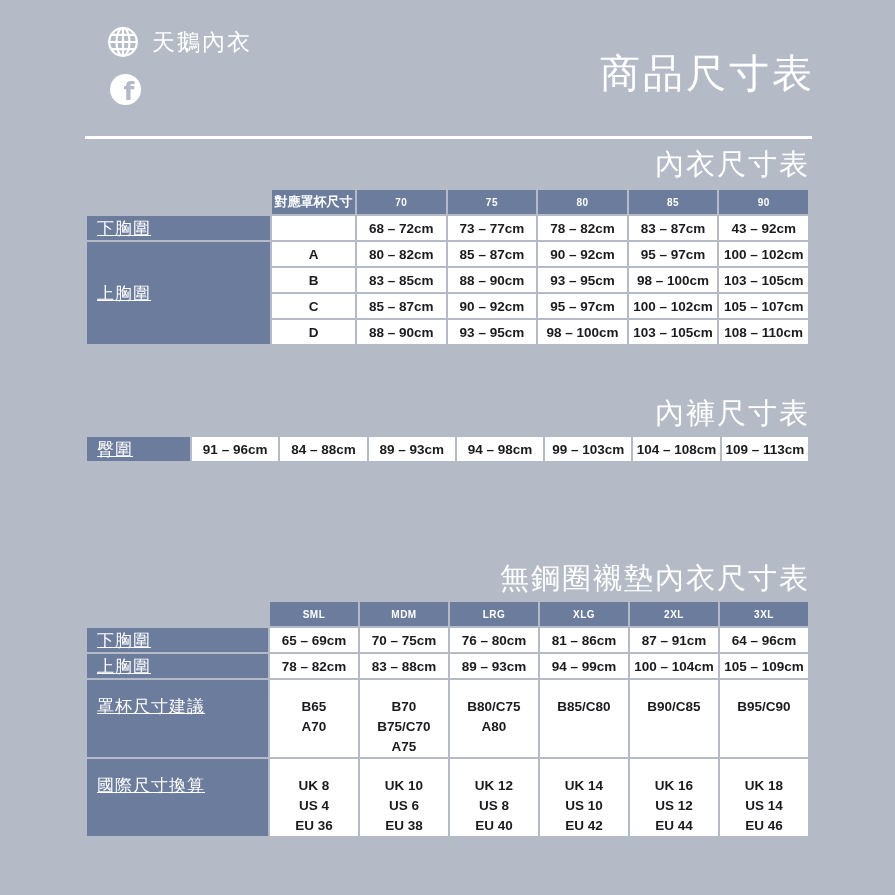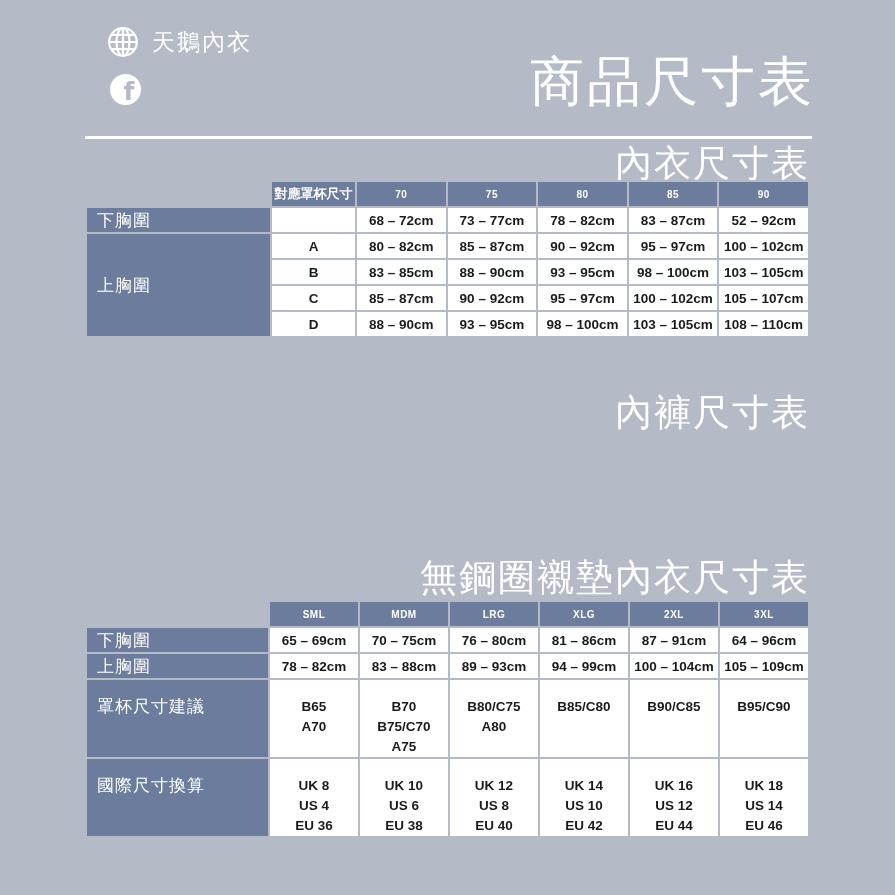--- a/index.html
+++ b/index.html
@@ -25,48 +25,48 @@
   .fb-circle{
     width:31px;height:31px;border-radius:50%;background:var(--white);
     display:flex;align-items:flex-end;justify-content:center;overflow:hidden;
   }
   .fb-f{
     font-family:"DejaVu Sans",sans-serif;font-weight:bold;font-size:25px;
     color:var(--bg);line-height:27px;margin-left:7px;
   }
   #page-title{
     position:absolute;top:46px;right:80px;width:500px;text-align:right;
-    color:var(--white);font-size:54px;letter-spacing:3px;white-space:nowrap;
+    color:var(--white);font-size:40px;letter-spacing:3px;white-space:nowrap;
   }
   #header-rule{position:absolute;left:85px;top:136px;width:727px;height:3px;background:var(--white);}
   
   .section-title{
     position:absolute;left:85px;width:725px;text-align:right;color:var(--white);
-    font-size:37px;letter-spacing:2px;line-height:34px;white-space:nowrap;
+    font-size:29px;letter-spacing:2px;line-height:34px;white-space:nowrap;
   }
   #bra-title{top:147px;}
   #panty-title{top:396px;}
   #wireless-title{top:561px;}
   
   table{
     position:absolute;left:85px;border-collapse:collapse;table-layout:fixed;width:725px;
   }
-  #bra-table{top:180px;}
+  #bra-table{top:188px;}
   #panty-table{top:435px;}
   #wireless-table{top:600px;}
   tr{height:26px;}
   th,td{border:2px solid var(--bg);white-space:nowrap;overflow:hidden;}
   th.head{
     background:var(--slate);color:var(--white);font-size:10px;font-weight:bold;
     text-align:center;letter-spacing:.5px;
   }
   th.corner{background:transparent;border:none;}
   td.label{
     background:var(--slate);color:var(--white);font-size:17px;font-weight:normal;
-    text-align:left;padding-left:10px;letter-spacing:1px;
+    text-align:left;padding-left:10px;letter-spacing:1px;text-decoration:underline;
   }
   td.cell{
     background:var(--cellbg);color:var(--celltext);font-size:13.5px;font-weight:bold;
     text-align:center;
   }
   
   #bra-table col.c0{width:185px;}
   #bra-table col.c1{width:85px;}
   #bra-table th:nth-child(2){font-size:13px;letter-spacing:0;}
   
@@ -135,21 +135,21 @@
         <th class="head">85</th>
         <th class="head">90</th>
       </tr>
       <tr>
         <td class="label">下胸圍</td>
         <td class="cell"></td>
         <td class="cell">68 – 72cm</td>
         <td class="cell">73 – 77cm</td>
         <td class="cell">78 – 82cm</td>
         <td class="cell">83 – 87cm</td>
-        <td class="cell">52 – 92cm</td>
+        <td class="cell">43 – 92cm</td>
       </tr>
       <tr>
         <td class="label" rowspan="4">上胸圍</td>
         <td class="cell">A</td>
         <td class="cell">80 – 82cm</td>
         <td class="cell">85 – 87cm</td>
         <td class="cell">90 – 92cm</td>
         <td class="cell">95 – 97cm</td>
         <td class="cell">100 – 102cm</td>
       </tr>
@@ -184,20 +184,30 @@
       <col class="c0">
       <col class="c1">
       <col class="c2">
       <col class="c3">
       <col class="c4">
       <col class="c5">
       <col class="c6">
       <col class="c7">
     </colgroup>
     <tbody>
+      <tr>
+        <td class="label">臀圍</td>
+        <td class="cell">91 – 96cm</td>
+        <td class="cell">84 – 88cm</td>
+        <td class="cell">89 – 93cm</td>
+        <td class="cell">94 – 98cm</td>
+        <td class="cell">99 – 103cm</td>
+        <td class="cell">104 – 108cm</td>
+        <td class="cell">109 – 113cm</td>
+      </tr>
     </tbody>
   </table>
 <table id="wireless-table">
     <colgroup>
       <col class="c0">
       <col class="c1">
       <col class="c2">
       <col class="c3">
       <col class="c4">
       <col class="c5">

